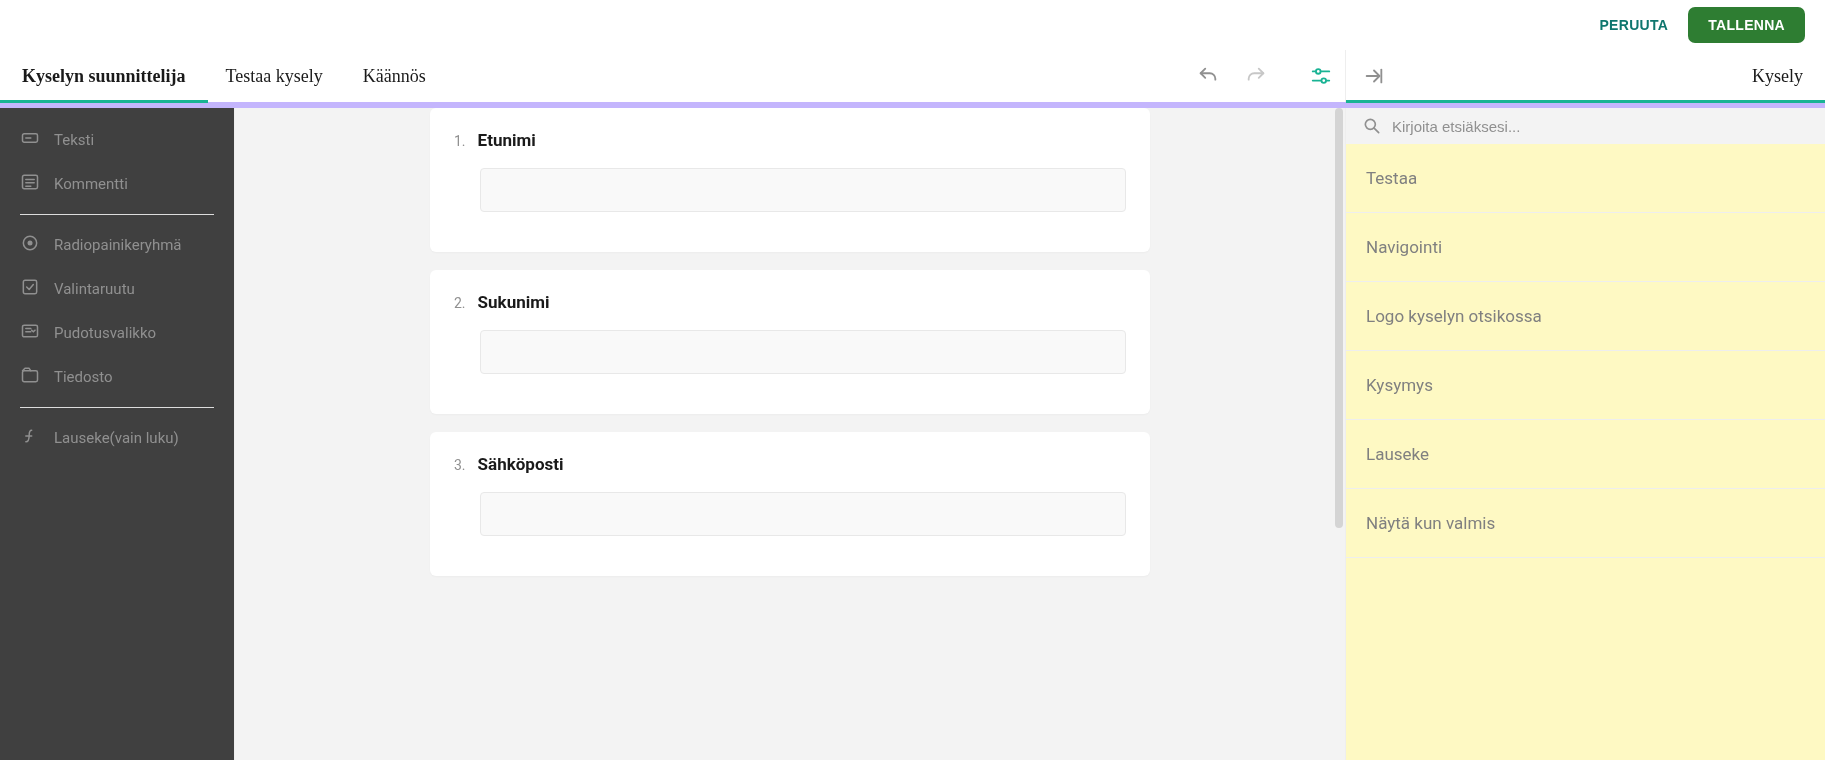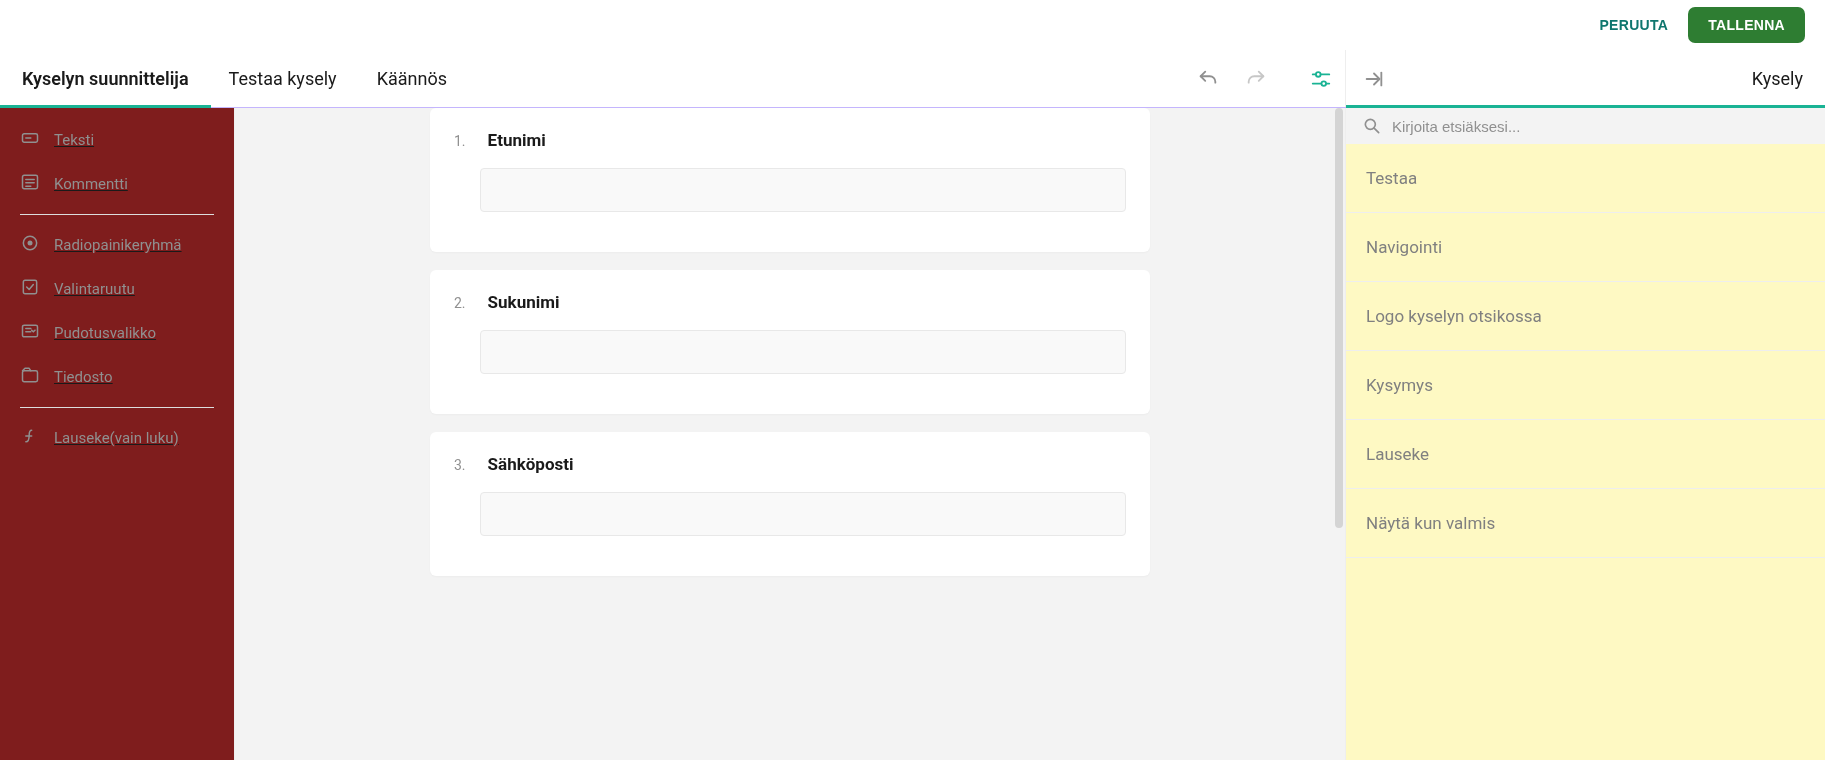--- a/index.html
+++ b/index.html
@@ -5,52 +5,52 @@
   * { box-sizing: border-box; margin: 0; padding: 0; }
   body { font-family: -apple-system, "Segoe UI", Roboto, Arial, sans-serif; background: #fff; color: #1a1a1a; overflow: hidden; }
   .app { width: 1825px; height: 760px; display: flex; flex-direction: column; }
 
   
   .topbar { height: 50px; display: flex; justify-content: flex-end; align-items: center; padding-right: 20px; gap: 20px; }
   .btn-cancel { color: #0f766e; font-weight: 700; font-size: 14px; background: none; border: none; cursor: pointer; letter-spacing: .3px; }
   .btn-save { background: #2e7d32; color: #fff; font-weight: 700; font-size: 14px; border: none; padding: 10px 20px; border-radius: 7px; cursor: pointer; letter-spacing: .3px; }
 
   
-  .tabrow { height: 58px; display: flex; align-items: stretch; border-bottom: 1px solid #c4b5fd; position: relative; }
+  .tabrow { height: 58px; display: flex; align-items: stretch; border-bottom: 6px solid #c4b5fd; position: relative; font-family: Liberation Serif, serif; }
   .tabs { display: flex; align-items: center; padding-left: 22px; gap: 40px; flex: 0 0 auto; }
   .tab { font-size: 18px; color: #1a1a1a; cursor: pointer; height: 100%; display: flex; align-items: center; position: relative; }
   .tab.active { font-weight: 600; }
   .tab.active::after { content: ""; position: absolute; left: -22px; right: -22px; bottom: -1px; height: 3px; background: #19b394; }
   .tab-spacer { flex: 1; }
   .tab-icons { display: flex; align-items: center; }
   .ticon { width: 48px; height: 100%; display: flex; align-items: center; justify-content: center; cursor: pointer; }
   .ticon svg { stroke: #909090; }
   .ticon.primary svg { stroke: #19b394; }
   .vsep { width: 1px; background: #eee; margin: 12px 8px; }
   .right-title-wrap { display: flex; align-items: flex-end; border-left: 1px solid #eee; width: 480px; }
   .collapse-ic { width: 56px; display: flex; align-items: center; justify-content: center; height: 100%; cursor: pointer; }
   .collapse-ic svg { stroke: #909090; }
   .right-title { flex: 1; text-align: right; padding-right: 22px; font-size: 18px; color: #1a1a1a; position: relative; height:100%; display:flex; align-items:center; justify-content:flex-end;}
   .right-title::after { content:""; position:absolute; left:-56px; right:0; bottom:-1px; height:3px; background:#19b394; }
 
   
   .main { flex: 1; display: flex; min-height: 0; }
 
   
-  .toolbox { width: 235px; background: #7f1d1d; border-right: 1px solid #eee; padding-top: 10px; overflow-y: auto; text-decoration: underline; }
+  .toolbox { width: 235px; background: #404040; border-right: 1px solid #eee; padding-top: 10px; overflow-y: auto; }
   .tbitem { display: flex; align-items: center; gap: 14px; padding: 10px 20px; color: #909090; font-size: 15px; cursor: pointer; }
   .tbitem svg { stroke: #909090; fill: none; }
   .tbsep { height: 1px; background: #ddd; margin: 8px 20px; }
 
   
   .canvas { flex: 1; background: #f3f3f3; padding: 0 40px; overflow-y: auto; position: relative; }
   .qcard { background: #fff; border-radius: 6px; padding: 22px 24px 40px; margin-bottom: 18px; max-width: 720px; margin-left:auto; margin-right:auto; box-shadow: 0 1px 2px rgba(0,0,0,0.03);}
   .qhead { display: flex; gap: 12px; align-items: baseline; margin-bottom: 18px; }
   .qnum { color: #909090; font-size: 14px; }
-  .qtitle { font-weight: 700; font-size: 17px; margin-left: 10px; }
+  .qtitle { font-weight: 700; font-size: 17px; }
   .qinput { margin-left: 26px; }
   .qinput-box { height: 44px; border: 1px solid #e8e8e8; background: #f9f9f9; border-radius: 4px; }
 
   .canvas-scrollbar { position: absolute; right: 2px; top: 0; width: 8px; height: 420px; background: #d4d4d4; border-radius: 4px; }
 
   
   .rightpanel { width: 480px; border-left: 1px solid #eee; display: flex; flex-direction: column; background: #fef9c3; }
   .search { background: #f3f3f3; padding: 8px 16px; display: flex; align-items: center; gap: 10px; }
   .search svg { stroke: #909090; }
   .search input { flex: 1; background: transparent; border: none; outline: none; font-size: 15px; color: #444; }

